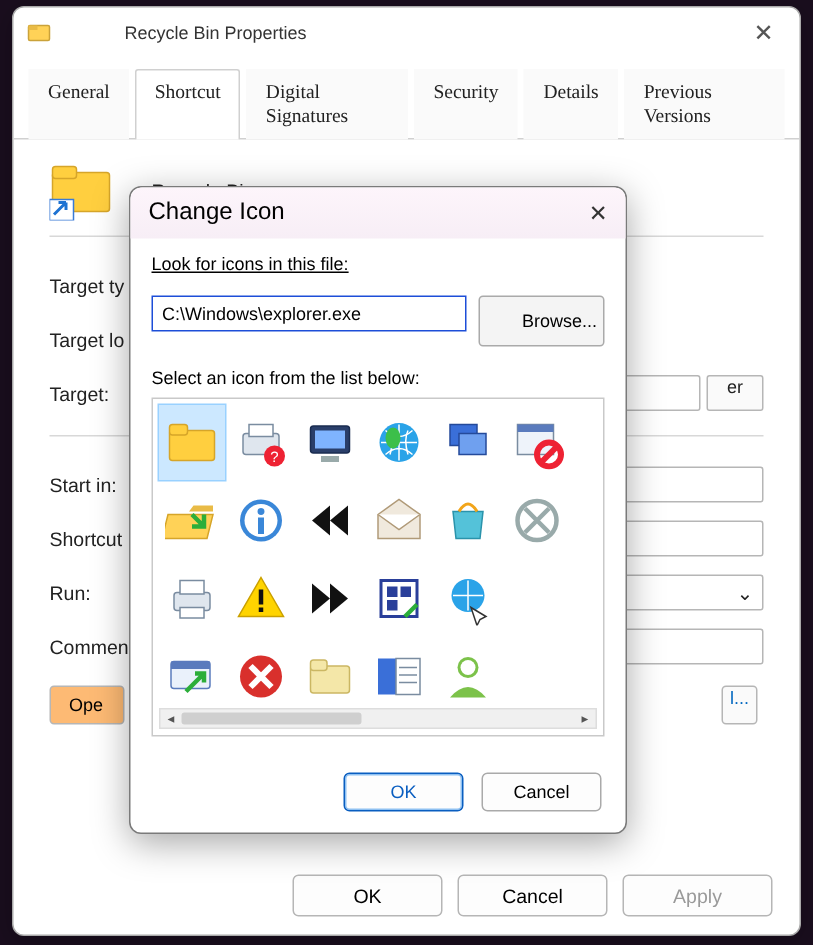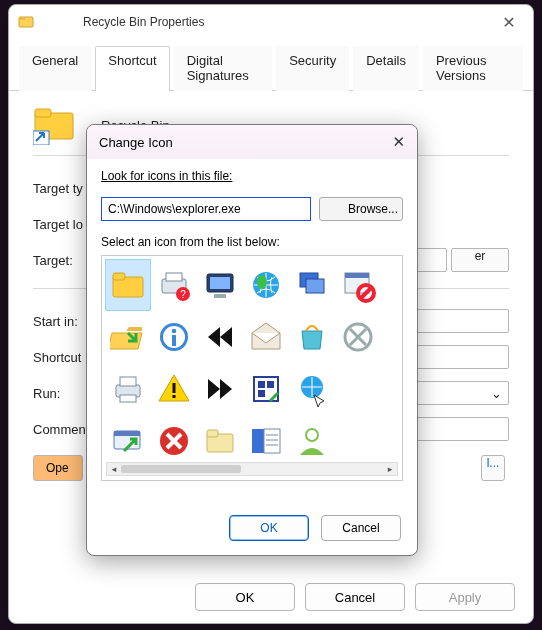--- a/index.html
+++ b/index.html
@@ -9,57 +9,57 @@
     position: absolute; left: 8px; top: 4px; width: 526px; height: 620px;
     background: #fff; border: 1px solid #aaa; border-radius: 8px;
     box-shadow: 0 4px 18px rgba(0,0,0,.25);
   }
   .titlebar { display: flex; align-items: center; height: 34px; padding: 0 8px; gap: 40px; }
   .titlebar .ticon { width: 18px; height: 18px; margin-right: 8px; display:flex; align-items:center; justify-content:center;}
   .titlebar .ttitle { font-size: 12px; color: #333; flex: 1; }
   .titlebar .close { font-size: 16px; color: #555; width: 32px; text-align: center; }
 
   .tabs { display: flex; border-bottom: 1px solid #d0d0d0; padding: 0 10px; gap: 4px; margin-top: 6px;}
-  .tab { font-size: 13px; color: #222; padding: 6px 12px 8px; border: 1px solid transparent; border-bottom: none; position: relative; top: 1px; background:#fafafa;}
+  .tab { font-size: 13px; color: #222; padding: 6px 12px 8px; border: 1px solid transparent; border-bottom: none; position: relative; top: 1px; background:#fafafa;font-family:Liberation Serif, serif;}
   .tab.active { background: #fff; border-color: #d0d0d0; border-radius: 2px 2px 0 0; }
 
   .body { padding: 14px 24px; position: relative; font-size: 13px; color: #222; }
   .hdr { display: flex; align-items: center; gap: 24px; margin-bottom: 6px; }
   .file-icon { width: 44px; height: 40px; }
   .hdr-title { font-size: 13px; }
   .sep { border: none; border-top: 1px solid #d8d8d8; margin: 10px 0 14px; }
 
   .row { display: flex; align-items: center; height: 36px; }
   .row label { width: 90px; }
   .row .field { flex: 1; height: 24px; border: 1px solid #b6b6b6; border-radius: 2px; background:#fff; }
   .row .combo { flex: 1; height: 24px; border: 1px solid #b6b6b6; border-radius: 2px; display:flex; align-items:center; justify-content:flex-end; padding-right:6px;}
-  .trailing-btn { height: 24px; padding: 0 10px; border: 1px solid #b6b6b6; border-radius: 2px; background:#fafafa; font-size:12px; margin-left:4px; width:58px; text-align:center;}
+  .trailing-btn { height: 24px; padding: 0 10px; border: 1px solid #b6b6b6; border-radius: 2px; background:#fafafa; font-size:12px; margin-left:4px; width:38px; text-align:center;}
 
   .btnrow { display:flex; gap:10px; margin-top:8px; }
   .openloc { height:26px; padding:0 12px; border:1px solid #b6b6b6; background:#fdba74; border-radius:3px; font-size:12px; width:50px; text-align:left;}
   .rtbtn { position:absolute; right:28px; height:26px; width:24px; border:1px solid #b6b6b6; background:#fafafa; border-radius:3px; color:#0067c0; font-size:12px; text-align:center;}
 
   .footer { position: absolute; bottom: 12px; right: 18px; display: flex; gap: 10px; }
   .footer button { width: 100px; height: 28px; border: 1px solid #b6b6b6; border-radius: 4px; background:#fdfdfd; font-size:13px; }
   .footer button.dis { color:#9a9a9a; }
 
   
   .modal {
     position: absolute; left: 86px; top: 124px; width: 332px; height: 432px;
     background: #fff; border: 1px solid #7a7a7a; border-radius: 8px;
     box-shadow: 0 6px 24px rgba(0,0,0,.35);
   }
   .modal .mtitlebar { display: flex; align-items: center; justify-content: space-between; height: 34px; padding: 0 12px; background: linear-gradient(#fdf5fb,#f7eef6); border-radius: 8px 8px 0 0;}
-  .modal .mtitlebar .mtitle { font-size: 13px; }
+  .modal .mtitlebar .mtitle { font-size: 16px; }
   .modal .mtitlebar .mclose { font-size: 15px; color:#333; }
   .modal .mbody { padding: 10px 14px 12px; font-size: 12px; }
   .modal .lbl { margin-bottom: 14px; text-decoration: underline; }
   .modal .pathrow { display:flex; gap:8px; margin-bottom:14px; }
   .modal .path { flex:1; height:24px; border:1px solid #1d4ed8; padding:2px 6px; font-size:12px; }
-  .modal .browse { height:24px; width:84px; border:1px solid #aaa; background:#f4f4f4; border-radius:3px; font-size:12px;padding-left:28px;}
+  .modal .browse { height:34px; width:84px; border:1px solid #aaa; background:#f4f4f4; border-radius:3px; font-size:12px;padding-left:28px;}
   .modal .lbl2 { margin-bottom: 6px; margin-top: 10px; }
   .iconbox { border: 1px solid #c9c9c9; height: 226px; padding:4px 4px 0 4px; position:relative; }
   .icongrid { display:grid; grid-template-columns: repeat(6, 44px); grid-auto-rows: 50px; gap:2px 2px; }
   .cell { width:44px; height:50px; display:flex; align-items:center; justify-content:center; }
   .cell.sel { background:#cce8ff; outline:1px solid #99d1ff; }
   .hscroll { position:absolute; left:4px; right:4px; bottom:4px; height:14px; background:#f0f0f0; border:1px solid #ddd; display:flex; align-items:center; justify-content:space-between;}
   .hscroll .arrow { width:14px; text-align:center; font-size:9px; color:#555; }
   .hscroll .track { flex:1; height:10px; position:relative;}
   .hscroll .thumb { position:absolute; left:0; top:1px; height:8px; width:120px; background:#cfcfcf; border-radius:2px;}
 

